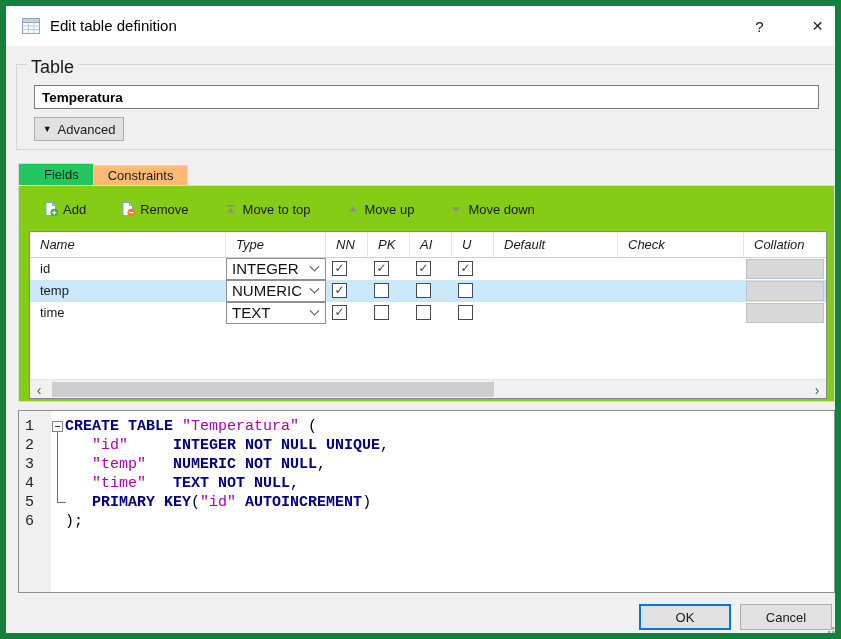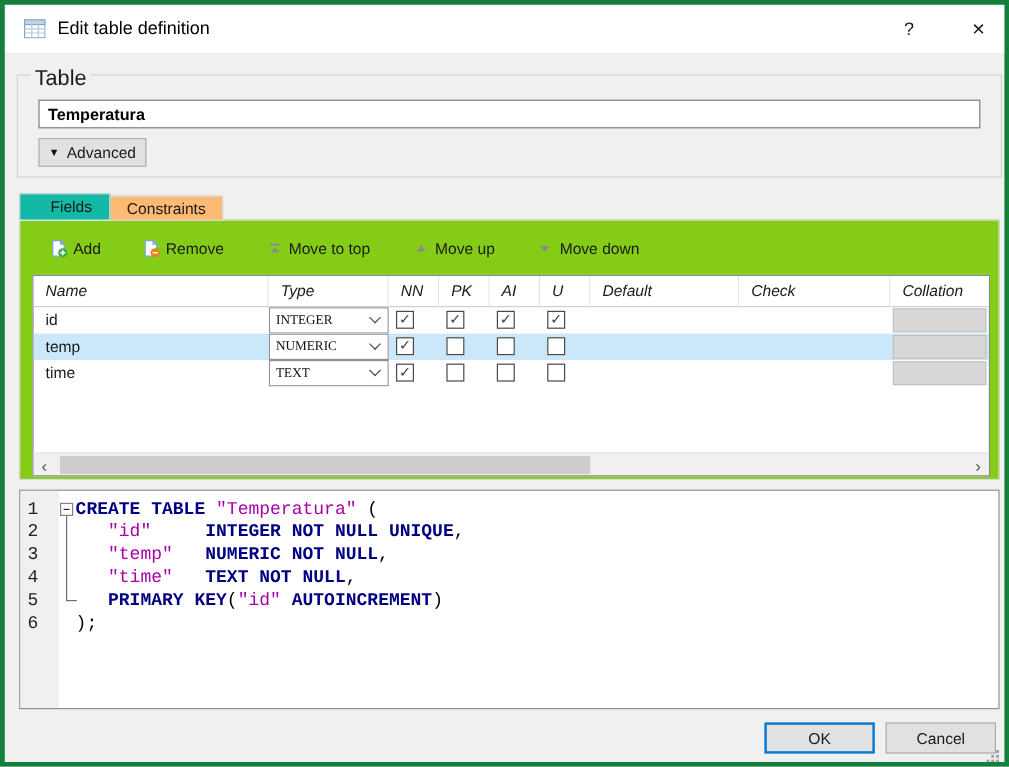--- a/index.html
+++ b/index.html
@@ -1,19 +1,19 @@
 <!DOCTYPE html>
 <html><head>
 <meta charset="utf-8">
 <style>
   html,body{margin:0;padding:0;background:#c8c8c8;}
   *{box-sizing:border-box;}
   .dialog{
     position:relative;width:841px;height:639px;
-    background:#f0f0f0;border:4px solid #15803d;
+    background:#f0f0f0;border:6px solid #15803d;
     font-family:"Liberation Sans","DejaVu Sans",sans-serif;
     color:#000;overflow:hidden;
   }
   
   .titlebar{position:absolute;left:0;top:0;width:100%;height:40px;background:#ffffff;}
   .title-icon{position:absolute;left:16px;top:12px;width:18px;height:16px;}
   .title-text{position:absolute;left:44px;top:0;height:40px;line-height:40px;font-size:15px;color:#000;}
   .cap-btn{position:absolute;top:4px;width:45px;height:32px;display:flex;align-items:center;justify-content:center;font-size:15px;color:#1a1a1a;cursor:default;}
   .help-btn{left:731px;}
   .close-btn{left:789px;font-size:14px;}
@@ -22,38 +22,38 @@
   .groupbox-label{position:absolute;left:10px;top:-8px;background:#f0f0f0;padding:0 4px;font-size:18px;color:#1a1a1a;}
   .name-input{position:absolute;left:28px;top:79px;width:785px;height:24px;border:1px solid #7a7a7a;background:#fff;
     font-family:"Liberation Sans","DejaVu Sans",sans-serif;font-size:13.5px;font-weight:bold;padding:0 0 0 7px;outline:none;}
   .advanced-btn{position:absolute;left:28px;top:111px;width:90px;height:24px;background:#e1e1e1;border:1px solid #adadad;
     display:flex;align-items:center;justify-content:center;gap:6px;font-size:13px;color:#1a1a1a;cursor:default;}
   .adv-arrow{font-size:9px;color:#111;line-height:1;}
   
   .tab-bar{position:absolute;left:12px;top:157px;height:23px;display:flex;align-items:flex-end;z-index:3;}
   .tab{height:21px;line-height:20px;padding:0 14px;font-size:13px;background:#fdba74;border:1px solid #d9d9d9;border-left:none;color:#1a1a1a;cursor:default;}
   .tab:first-child{border-left:1px solid #d9d9d9;}
-  .tab.active{height:23px;line-height:22px;background:#14b8a6;border-bottom:1px solid #fcfcfc;position:relative;z-index:4;padding-left:25px;}
+  .tab.active{height:23px;line-height:22px;background:#22c55e;border-bottom:1px solid #fcfcfc;position:relative;z-index:4;padding-left:25px;}
   .tab-pane{position:absolute;left:12px;top:179px;width:817px;height:217px;background:#84cc16;border:1px solid #d9d9d9;z-index:1;}
   
   .toolbar{position:absolute;left:14px;top:10px;height:26px;display:flex;align-items:center;}
   .tb-item{display:flex;align-items:center;gap:4px;padding:3px 10px;margin-right:14px;font-size:13px;color:#1a1a1a;background:none;border:none;cursor:default;font-family:inherit;}
   .tb-icon{width:16px;height:16px;display:inline-block;}
   
   .grid{position:absolute;left:10px;top:45px;width:798px;height:168px;border:1px solid #84898e;background:#fff;overflow:hidden;}
   .grid-cols{display:grid;grid-template-columns:196px 100px 42px 42px 42px 42px 124px 126px 84px;}
   .ghead{height:26px;font-style:italic;}
   .gh{font-size:13px;color:#1a1a1a;padding-left:10px;line-height:25px;border-right:1px solid #e4e4e4;border-bottom:1px solid #cfcfcf;background:#fff;overflow:hidden;white-space:nowrap;}
   .gh:last-child{border-right:none;}
   .grow{height:22px;}
   .grow.selected{background:#cbe8fa;}
   .cell{font-size:13px;color:#1a1a1a;padding-left:10px;line-height:22px;overflow:hidden;white-space:nowrap;}
   .cell.raw{padding:0;}
   .combo{width:100%;height:22px;border:1px solid #8f8f8f;background:#fff;display:flex;align-items:center;cursor:default;}
-  .combo-text{font-size:11px;padding-left:5px;color:#111;font-family:Liberation Serif, serif;}
+  .combo-text{font-size:15px;padding-left:5px;color:#111;}
   .combo-chevron{margin-left:auto;margin-right:7px;width:7px;height:7px;border-right:1.4px solid #4a4a4a;border-bottom:1.4px solid #4a4a4a;transform:rotate(45deg) translate(-2px,-2px);}
   .checkbox{display:block;width:15px;height:15px;margin:3px 0 0 6px;border:1px solid #494949;background:#fff;
     font-size:12px;line-height:13px;text-align:center;color:#3f3f3f;cursor:default;}
   .collation-box{width:78px;height:20px;margin:1px 0 0 2px;background:#d8d8d8;border:1px solid #c2c2c2;}
   
   .hscroll{position:absolute;left:0;right:0;bottom:0;height:19px;background:#f0f0f0;border-top:1px solid #e5e5e5;}
   .hs-arrow{position:absolute;top:0;width:18px;height:19px;display:flex;align-items:center;justify-content:center;font-size:14px;color:#4f4f4f;cursor:default;}
   .hs-left{left:0;} .hs-right{right:0;}
   .hs-thumb{position:absolute;left:22px;top:2px;width:442px;height:15px;background:#cdcdcd;cursor:default;}
   

